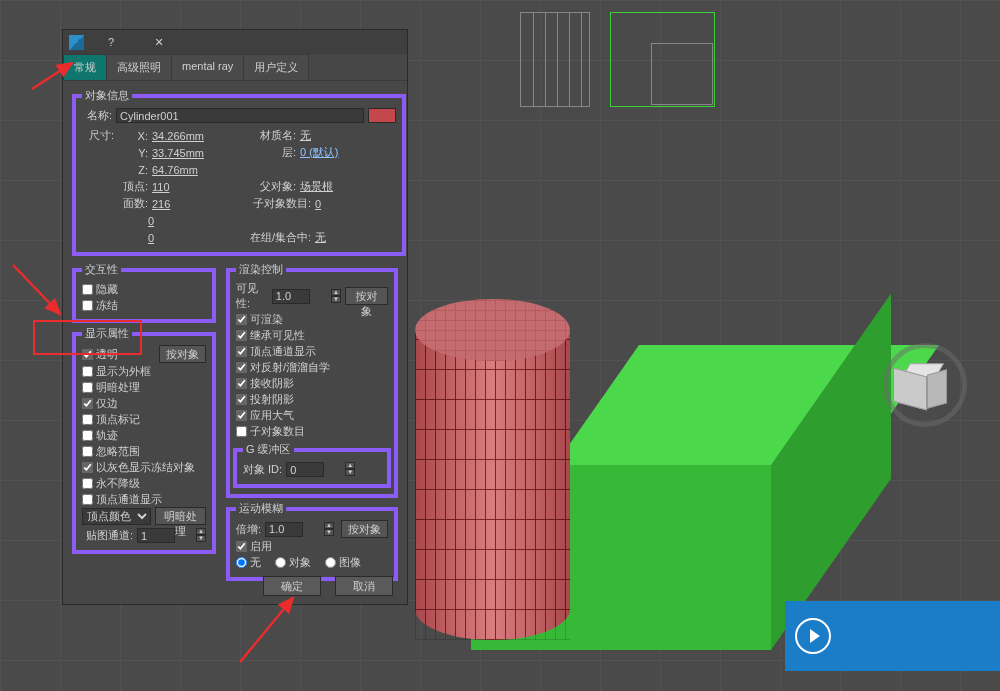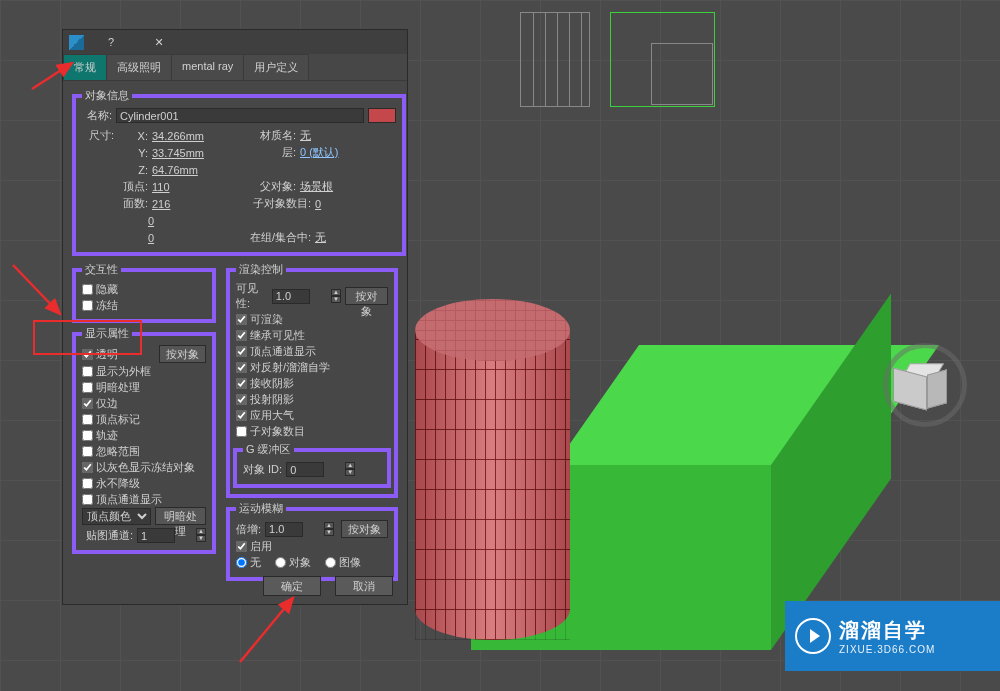--- a/index.html
+++ b/index.html
@@ -404,17 +404,13 @@
         <path d="M0,0 L7,3 L0,6 Z" fill="#ea2c2c"></path>
       </marker>
     </defs>
   <line x1="32" y1="89" x2="72" y2="63" stroke="#ea2c2c" stroke-width="2.5" marker-end="url(#ah)"></line>
   <line x1="13" y1="265" x2="60" y2="314" stroke="#ea2c2c" stroke-width="2.5" marker-end="url(#ah)"></line>
   <line x1="240" y1="662" x2="293" y2="598" stroke="#ea2c2c" stroke-width="2.5" marker-end="url(#ah)"></line>
 </svg>
 
 <div class="watermark">
   <div class="wm-play"></div>
-  <div class="wm-txt">
-    <span class="wm-title">溜溜自学</span>
-    <span class="wm-url">ZIXUE.3D66.COM</span>
-  </div>
 </div>
 
 </body></html>

